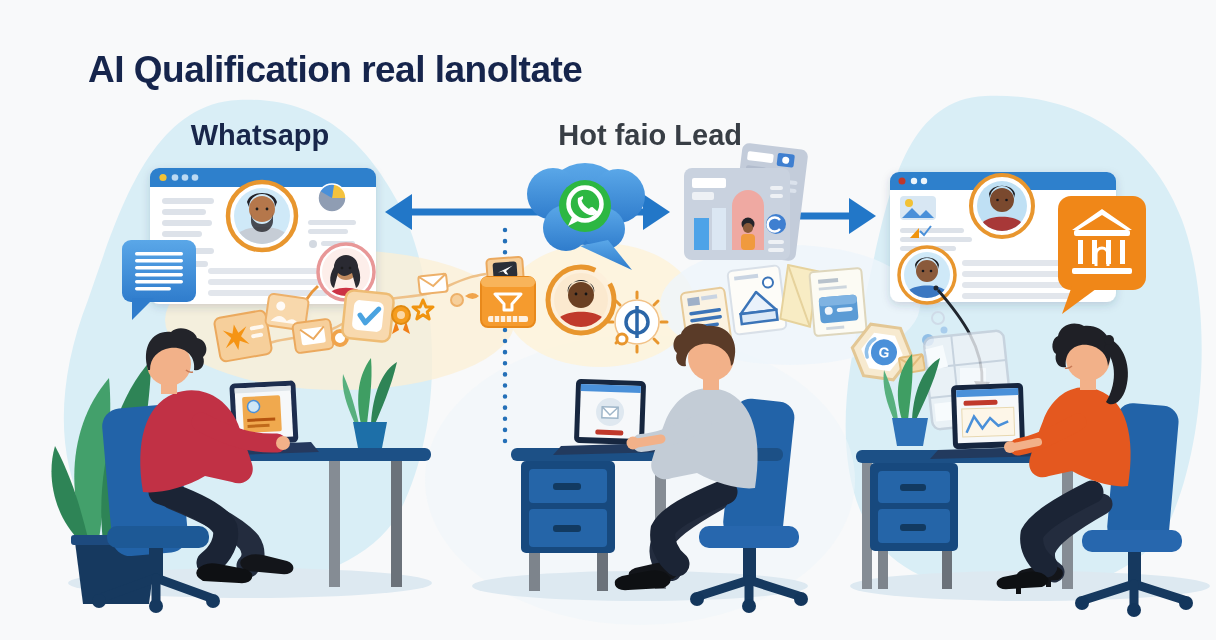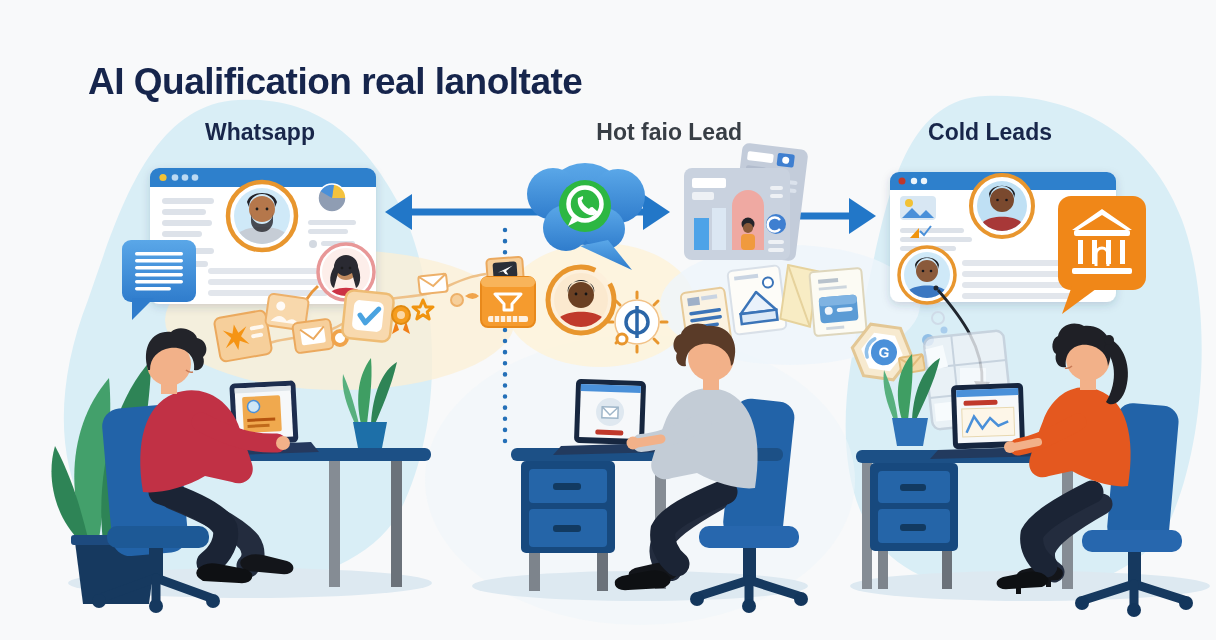--- a/index.html
+++ b/index.html
@@ -1,19 +1,19 @@
 <!DOCTYPE html>
 <html><head>
 <meta charset="utf-8">
 <style>
   html,body{margin:0;padding:0;background:#f8f9fa;font-family:"Liberation Sans",sans-serif;}
   .canvas{position:relative;width:1216px;height:640px;overflow:hidden;background:#f8f9fa;}
   .canvas svg.art{position:absolute;left:0;top:0;}
-  .title{position:absolute;left:88px;top:36px;font-size:37px;font-weight:bold;color:#16254c;letter-spacing:-0.5px;text-align:center;}
-  .sec-label{position:absolute;top:119px;width:220px;text-align:center;font-size:23px;font-weight:bold;}
+  .title{position:absolute;left:88px;top:24px;font-size:37px;font-weight:bold;color:#16254c;letter-spacing:-0.5px;text-align:center;}
+  .sec-label{position:absolute;top:119px;width:220px;text-align:center;font-size:29px;font-weight:bold;}
   .lbl-whatsapp{left:150px;color:#18264a;}
   .lbl-hot{left:522px;color:#383e45;text-align:right;}
   .lbl-cold{left:880px;color:#18264a;}
 </style>
 </head>
 <body>
 
 <div class="canvas">
 
 <svg class="art" width="1216" height="640" viewBox="0 0 1216 640">
@@ -579,15 +579,14 @@
     <path d="M268 10 C284 16 292 40 286 60 C282 74 272 80 266 74 C276 58 278 34 264 20 Z" fill="#1f2026"></path>
     <circle cx="269" cy="12" r="5" fill="#1f2026"></circle>
     <path d="M232 38 q-3 3 -7 2" stroke="#c97b56" stroke-width="1.6" fill="none"></path>
   </g>
 </g>
 </svg>
 
 <h1 class="title">AI Qualification real lanoltate</h1>
 <div class="sec-label lbl-whatsapp">Whatsapp</div>
 <div class="sec-label lbl-hot">Hot faio Lead</div>
-<div class="sec-label lbl-cold">Cold Leads</div>
 
 </div>
 
 </body></html>

